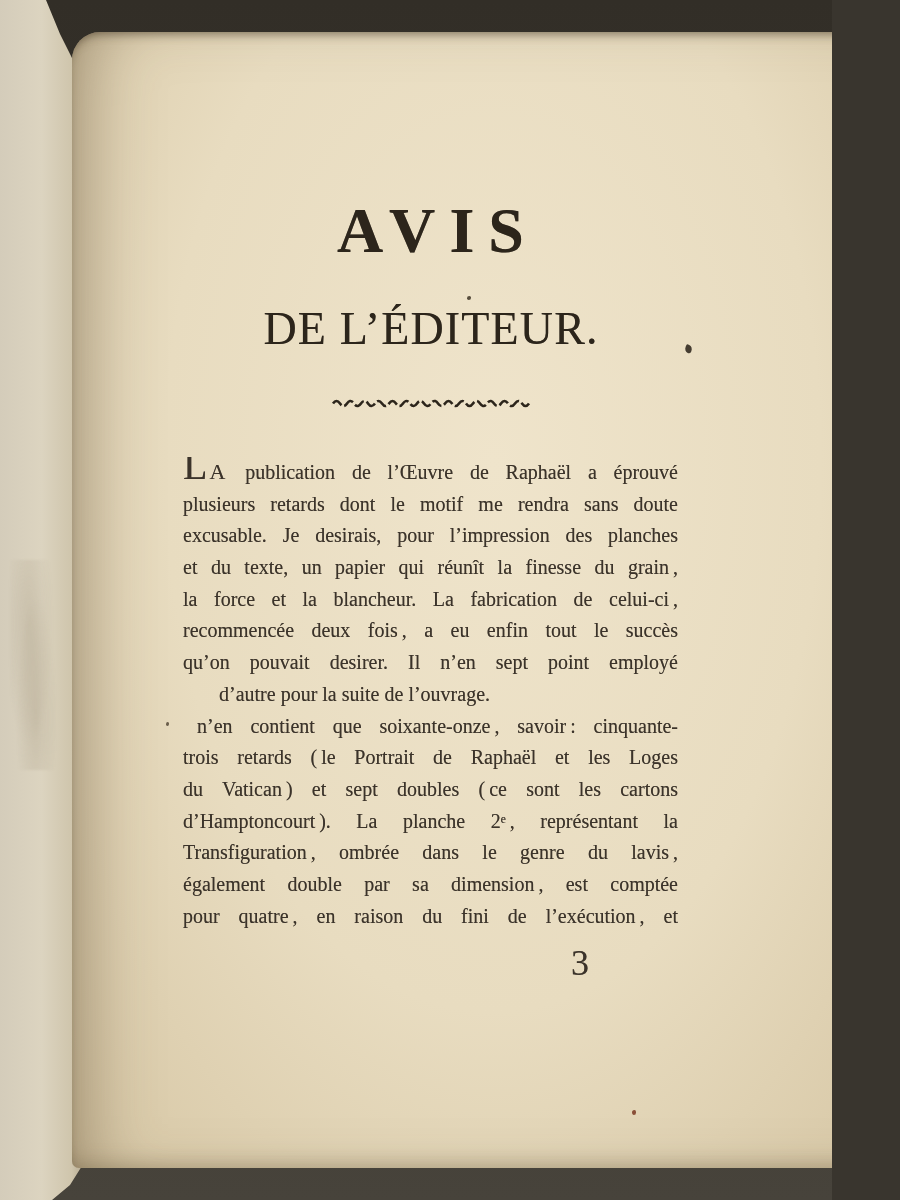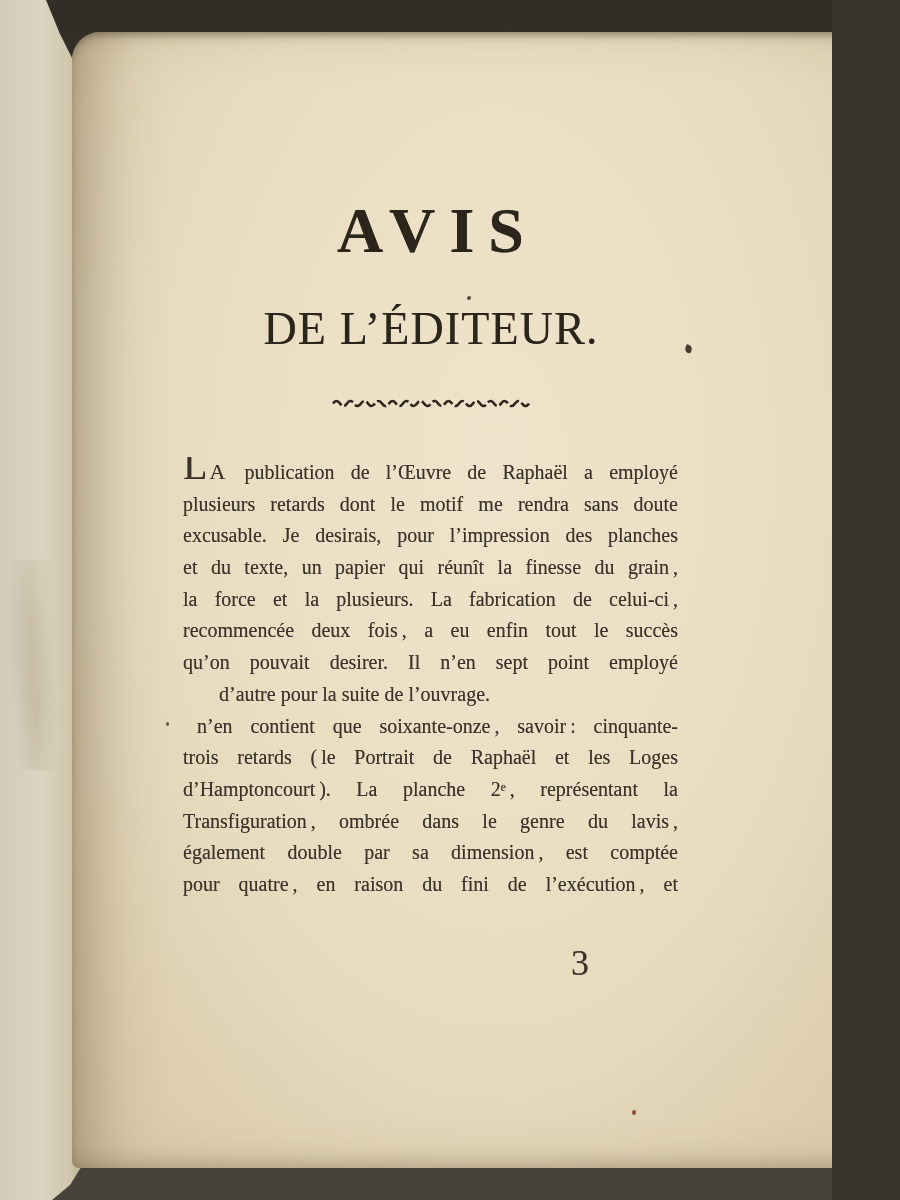--- a/index.html
+++ b/index.html
@@ -71,35 +71,36 @@
 
       <h1 class="title1">AVIS</h1>
 
       <h2 class="title2">DE L’ÉDITEUR.</h2>
 
       <svg class="rule" width="200" height="10" viewBox="0 0 200 10" aria-hidden="true">
         <path d="M2 5.5 q3.5 -5 7 0 t7 0 t7 0 t7 0 t7 0 t7 0 t7 0 t7 0 t7 0 t7 0 t7 0 t7 0 t7 0 t7 0 t7 0 t7 0 t7 0 t7 0 t7 0 t7 0 t7 0 t7 0 t7 0 t7 0 t7 0 t7 0 t7 0 t7 0" fill="none" stroke="#2c251b" stroke-width="2.6" stroke-dasharray="11 3"></path>
       </svg>
 
       <div class="bodytext">
-        <div class="line lede-line"><span class="lede-l">L</span><span class="lede-a">A</span><span> publication de l’Œuvre de Raphaël a employé</span></div>
+        <div class="line lede-line"><span class="lede-l">L</span><span class="lede-a">A</span><span> publication de l’Œuvre de Raphaël a éprouvé</span></div>
 
         <div class="para1">
             <div class="line">plusieurs retards dont le motif me rendra sans doute</div>
             <div class="line">excusable. Je desirais, pour l’impression des planches</div>
             <div class="line">et du texte, un papier qui réunît la finesse du grain ,</div>
-            <div class="line">la force et la plusieurs. La fabrication de celui-ci ,</div>
+            <div class="line">la force et la blancheur. La fabrication de celui-ci ,</div>
             <div class="line">recommencée deux fois , a eu enfin tout le succès</div>
             <div class="line">qu’on pouvait desirer. Il n’en sept point employé</div>
             <div class="line flush">d’autre pour la suite de l’ouvrage.</div>
           </div>
 
         <div class="para2">
             <div class="line">n’en contient que soixante-onze , savoir : cinquante-</div>
             <div class="line">trois retards ( le Portrait de Raphaël et les Loges</div>
+            <div class="line">du Vatican ) et sept doubles ( ce sont les cartons</div>
             <div class="line">d’Hamptoncourt ). La planche 2ᵉ , représentant la</div>
             <div class="line">Transfiguration , ombrée dans le genre du lavis ,</div>
             <div class="line">également double par sa dimension , est comptée</div>
             <div class="line">pour quatre , en raison du fini de l’exécution , et</div>
           </div>
       </div>
 
       <div class="pagenum">3</div>
     </div>
 

